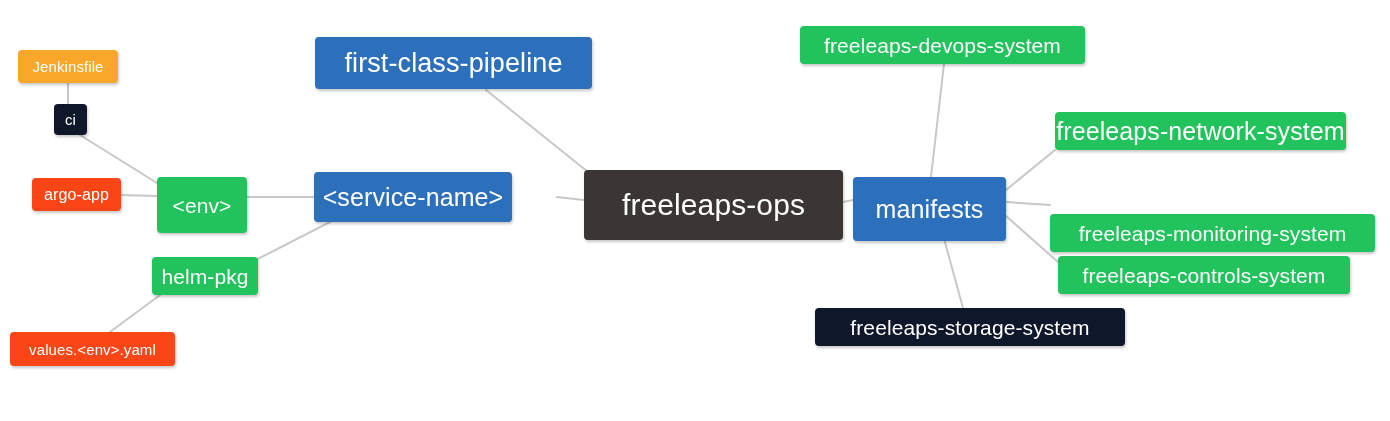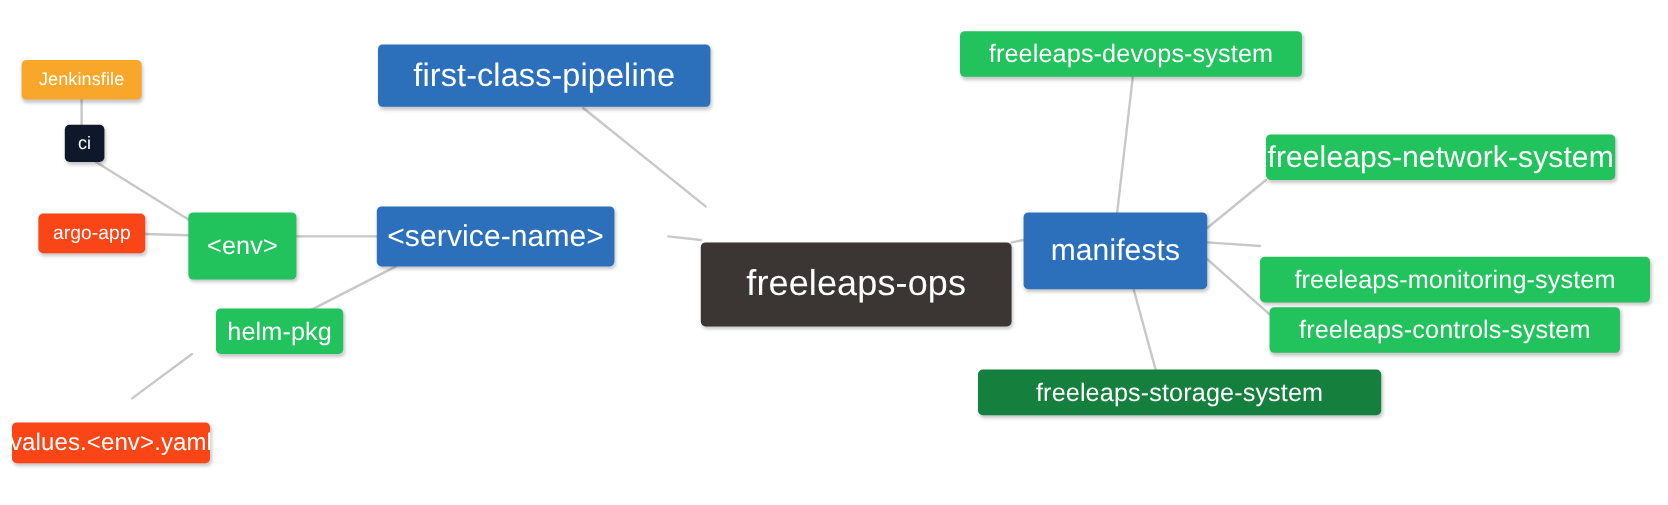--- a/index.html
+++ b/index.html
@@ -55,29 +55,29 @@
       <line x1="157" y1="196" x2="121" y2="195" stroke="#c8c8c8" stroke-width="2" stroke-linecap="round"></line>
       <line x1="68" y1="104" x2="68" y2="58" stroke="#c8c8c8" stroke-width="2" stroke-linecap="round"></line>
       <line x1="160" y1="295" x2="110" y2="332" stroke="#c8c8c8" stroke-width="2" stroke-linecap="round"></line>
       <line x1="931" y1="177" x2="944" y2="64" stroke="#c8c8c8" stroke-width="2" stroke-linecap="round"></line>
       <line x1="1006" y1="190" x2="1055" y2="150" stroke="#c8c8c8" stroke-width="2" stroke-linecap="round"></line>
       <line x1="1006" y1="202" x2="1050" y2="205" stroke="#c8c8c8" stroke-width="2" stroke-linecap="round"></line>
       <line x1="1006" y1="216" x2="1058" y2="262" stroke="#c8c8c8" stroke-width="2" stroke-linecap="round"></line>
       <line x1="940" y1="224" x2="963" y2="308" stroke="#c8c8c8" stroke-width="2" stroke-linecap="round"></line>
     </svg>
   <div id="node-layer">
-      <div class="node" style="left: 584px; top: 170px; width: 259px; height: 70px; background: rgb(59, 54, 51); font-size: 30px; margin-top: 32px;">freeleaps-ops</div>
+      <div class="node" style="left: 584px; top: 170px; width: 259px; height: 70px; background: rgb(59, 54, 51); font-size: 30px;">freeleaps-ops</div>
       <div class="node" style="left: 315px; top: 37px; width: 277px; height: 52px; background: rgb(44, 111, 187); font-size: 27px;">first-class-pipeline</div>
       <div class="node" style="left: 314px; top: 172px; width: 198px; height: 50px; background: rgb(44, 111, 187); font-size: 25px;">&lt;service-name&gt;</div>
       <div class="node" style="left: 853px; top: 177px; width: 153px; height: 64px; background: rgb(44, 111, 187); font-size: 25px;">manifests</div>
       <div class="node" style="left: 157px; top: 177px; width: 90px; height: 56px; background: rgb(34, 194, 92); font-size: 21px; text-align: center;">&lt;env&gt;</div>
-      <div class="node" style="left: 152px; top: 257px; width: 106px; height: 38px; background: rgb(34, 194, 92); font-size: 21px; margin-left: 28px;">helm-pkg</div>
+      <div class="node" style="left: 152px; top: 257px; width: 106px; height: 38px; background: rgb(34, 194, 92); font-size: 21px;">helm-pkg</div>
       <div class="node" style="left: 54px; top: 104px; width: 33px; height: 31px; background: #0f172a; font-size: 15px;">ci</div>
       <div class="node" style="left: 18px; top: 25px; width: 100px; height: 33px; background: rgb(249, 167, 43); font-size: 15px; margin-top: 25px;">Jenkinsfile</div>
       <div class="node" style="left: 32px; top: 178px; width: 89px; height: 33px; background: rgb(250, 70, 22); font-size: 16px;">argo-app</div>
-      <div class="node" style="left: 10px; top: 332px; width: 165px; height: 34px; background: rgb(250, 70, 22); font-size: 20px; margin-top: 20px;">values.&lt;env&gt;.yaml</div>
+      <div class="node" style="left: 10px; top: 332px; width: 165px; height: 34px; background: rgb(250, 70, 22); font-size: 15px;">values.&lt;env&gt;.yaml</div>
       <div class="node" style="left: 800px; top: 26px; width: 285px; height: 38px; background: rgb(34, 194, 92); font-size: 21px;">freeleaps-devops-system</div>
       <div class="node" style="left: 1055px; top: 112px; width: 291px; height: 38px; background: rgb(34, 194, 92); font-size: 25px;">freeleaps-network-system</div>
       <div class="node" style="left: 1050px; top: 186px; width: 325px; height: 38px; background: rgb(34, 194, 92); font-size: 21px; margin-top: 28px;">freeleaps-monitoring-system</div>
       <div class="node" style="left: 1058px; top: 256px; width: 292px; height: 38px; background: rgb(34, 194, 92); font-size: 21px;">freeleaps-controls-system</div>
-      <div class="node" style="left: 815px; top: 308px; width: 336px; height: 38px; background: #15803d; font-size: 21px;">freeleaps-storage-system</div>
+      <div class="node" style="left: 815px; top: 308px; width: 310px; height: 38px; background: #0f172a; font-size: 21px;">freeleaps-storage-system</div>
     </div>
 </div>
 
 </body></html>

